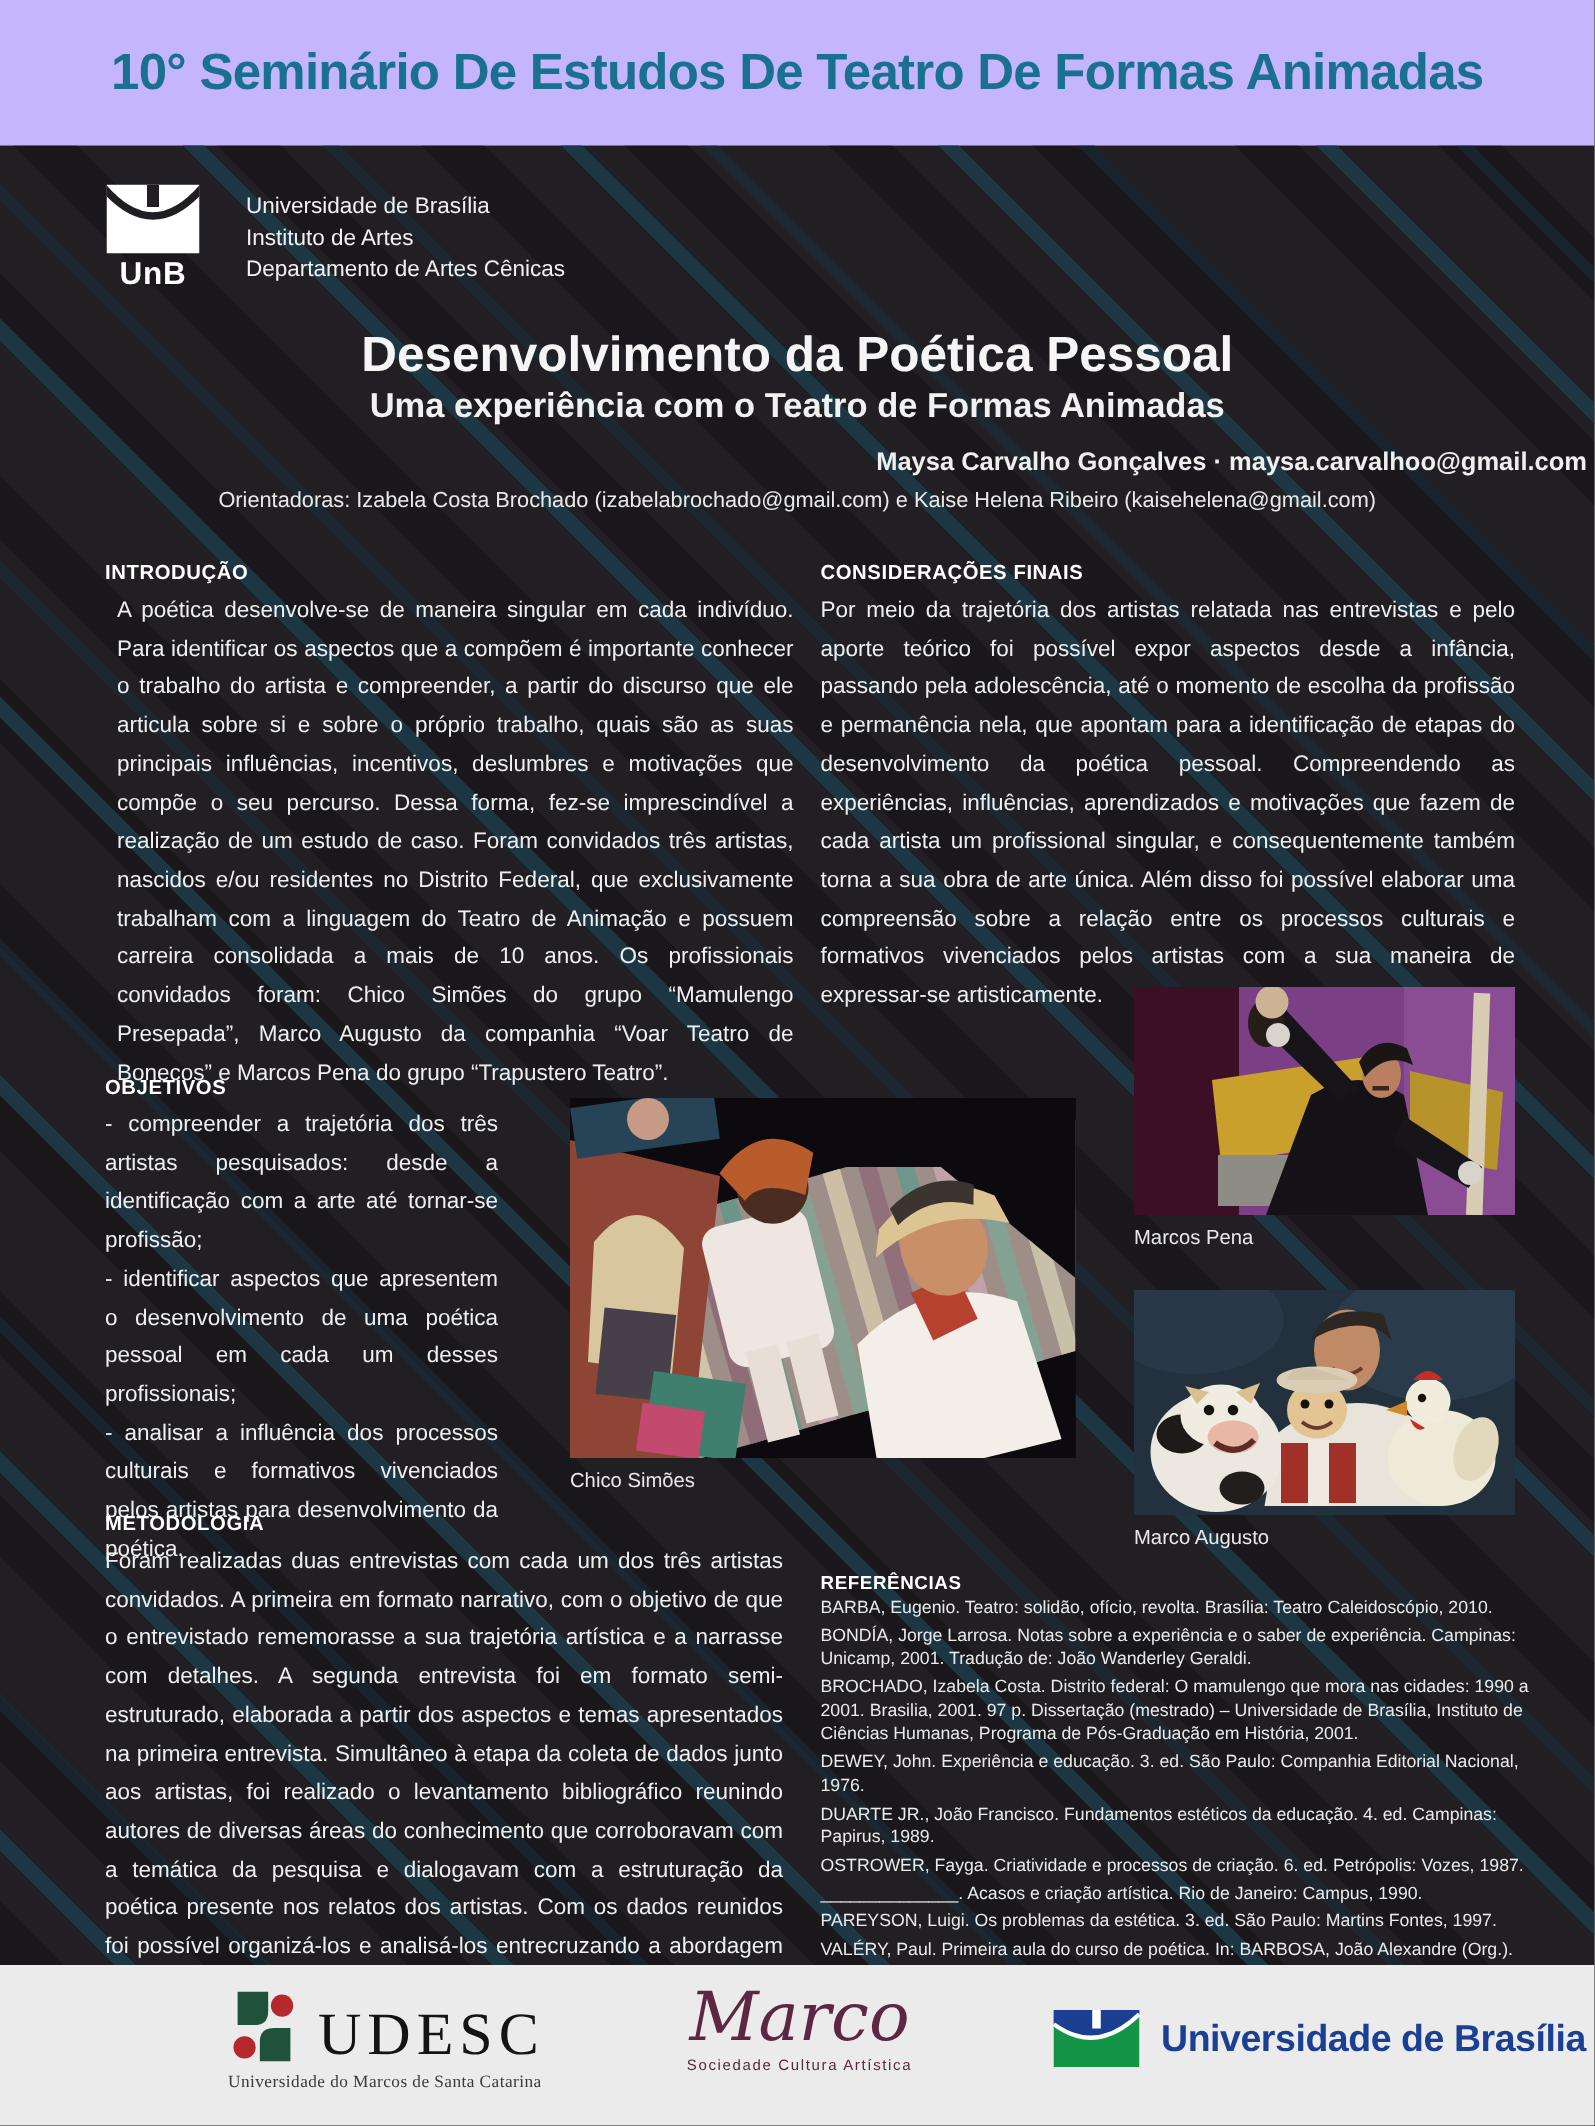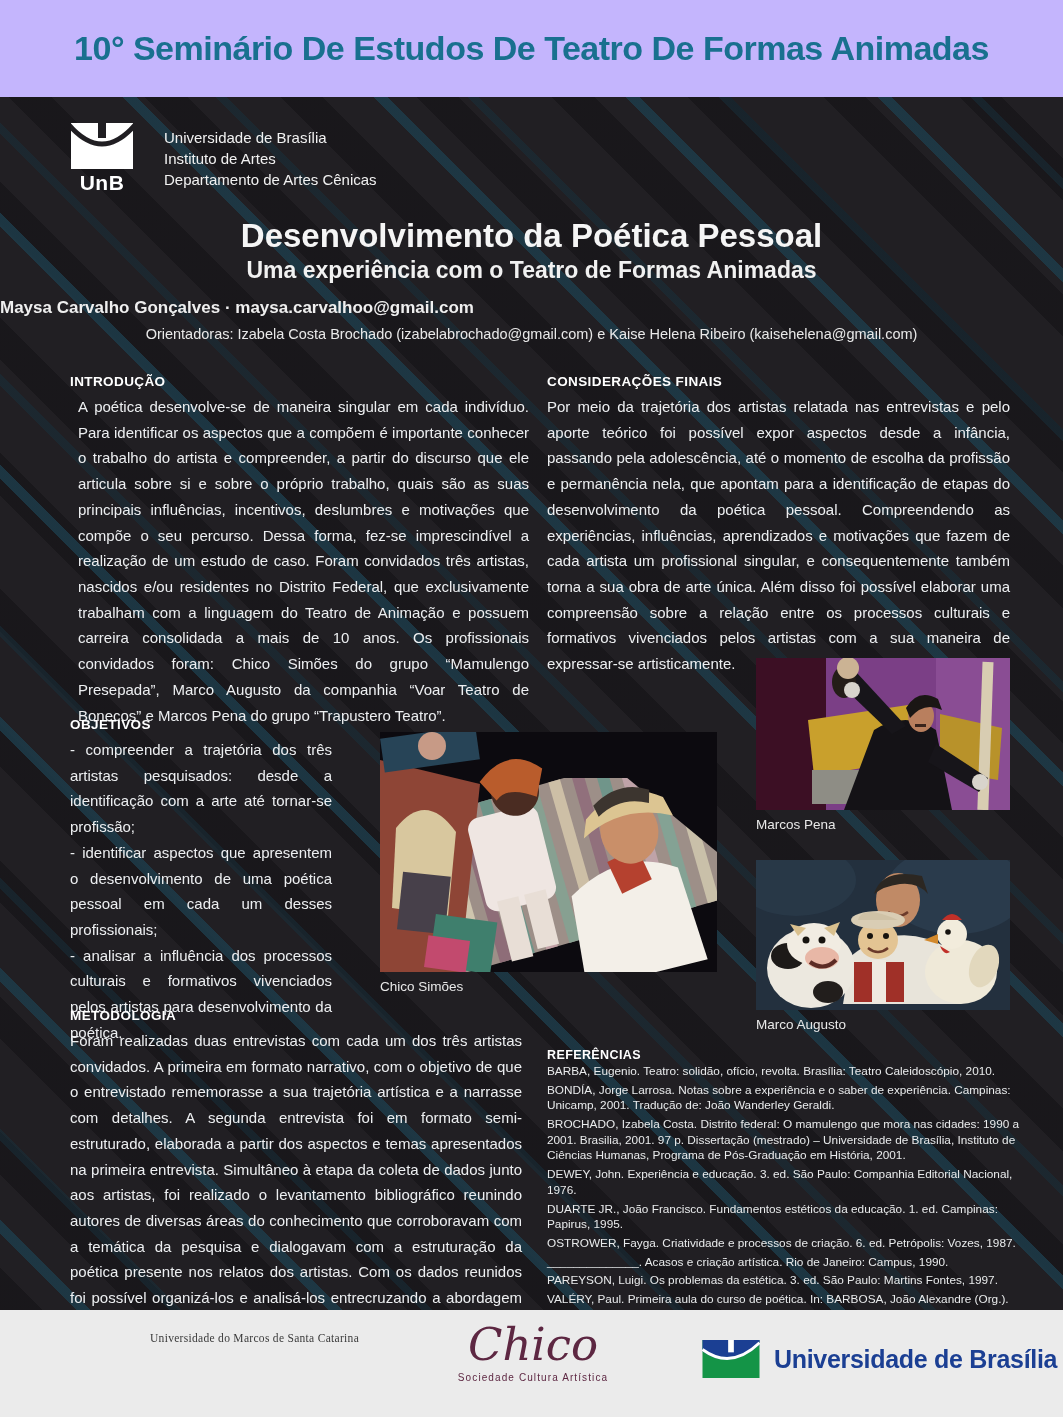--- a/index.html
+++ b/index.html
@@ -26,21 +26,21 @@
     color:#eef0f2;
   }
   .abs{position:absolute;}
   
   .unb-block{left:70px;top:26px;display:flex;flex-direction:column;align-items:center;width:64px;}
   .unb-wordmark{font-weight:bold;font-size:21px;color:#fff;letter-spacing:0.5px;margin-top:2px;}
   .dept-lines{left:164px;top:30px;font-size:15px;line-height:21px;color:#f1f1f1;}
   
   .m-title{left:0;top:120px;width:1063px;text-align:center;font-size:33px;font-weight:bold;color:#f5f5f5;}
   .m-subtitle{left:0;top:160px;width:1063px;text-align:center;font-size:23px;font-weight:bold;color:#f1f1f1;}
-  .m-author{left:0;top:201px;width:1058px;text-align:left;font-size:17px;font-weight:bold;color:#efefef;}
+  .m-author{left:0;top:201px;width:1058px;text-align:right;font-size:17px;font-weight:bold;color:#efefef;}
   .m-advisors{left:0;top:229px;width:1063px;text-align:center;font-size:14.5px;color:#e9e9e9;}
   
   .sec-h{font-size:13.5px;font-weight:bold;letter-spacing:0.4px;color:#fff;}
   .sec-body{font-size:15px;line-height:1.715;text-align:justify;color:#edeff1;}
   .sec-body p{margin:0;}
   .h-intro{left:70px;top:277px;}
   .b-intro{left:78px;top:297px;width:451px;}
   .h-obj{left:70px;top:620px;}
   .b-obj{left:70px;top:640px;width:262px;}
   .h-met{left:70px;top:911px;}
@@ -230,35 +230,44 @@
 
     <div class="abs sec-h h-cons">CONSIDERAÇÕES FINAIS</div>
     <div class="abs sec-body b-cons">Por meio da trajetória dos artistas relatada nas entrevistas e pelo aporte teórico foi possível expor aspectos desde a infância, passando pela adolescência, até o momento de escolha da profissão e permanência nela, que apontam para a identificação de etapas do desenvolvimento da poética pessoal. Compreendendo as experiências, influências, aprendizados e motivações que fazem de cada artista um profissional singular, e consequentemente também torna a sua obra de arte única. Além disso foi possível elaborar uma compreensão sobre a relação entre os processos culturais e formativos vivenciados pelos artistas com a sua maneira de expressar-se artisticamente.</div>
 
     <div class="abs sec-h h-ref">REFERÊNCIAS</div>
     <div class="abs b-ref">
       <p>BARBA, Eugenio. Teatro: solidão, ofício, revolta. Brasília: Teatro Caleidoscópio, 2010.</p>
       <p>BONDÍA, Jorge Larrosa. Notas sobre a experiência e o saber de experiência. Campinas: Unicamp, 2001. Tradução de: João Wanderley Geraldi.</p>
       <p>BROCHADO, Izabela Costa. Distrito federal: O mamulengo que mora nas cidades: 1990 a 2001. Brasilia, 2001. 97 p. Dissertação (mestrado) – Universidade de Brasília, Instituto de Ciências Humanas, Programa de Pós-Graduação em História, 2001.</p>
       <p>DEWEY, John. Experiência e educação. 3. ed. São Paulo: Companhia Editorial Nacional, 1976.</p>
-      <p>DUARTE JR., João Francisco. Fundamentos estéticos da educação. 1. ed. Campinas: Papirus, 1995.</p>
+      <p>DUARTE JR., João Francisco. Fundamentos estéticos da educação. 4. ed. Campinas: Papirus, 1989.</p>
       <p>OSTROWER, Fayga. Criatividade e processos de criação. 6. ed. Petrópolis: Vozes, 1987.</p>
       <p>______________. Acasos e criação artística. Rio de Janeiro: Campus, 1990.</p>
       <p>PAREYSON, Luigi. Os problemas da estética. 3. ed. São Paulo: Martins Fontes, 1997.</p>
       <p>VALÉRY, Paul. Primeira aula do curso de poética. In: BARBOSA, João Alexandre (Org.). Variedades. São Paulo: Iluminuras, 1999, p. 179-192.</p>
     </div>
   </div>
 
   <div class="footer">
     <div class="abs udesc">
+      <div class="udesc-row">
+        <svg width="52" height="50" viewBox="0 0 54 54">
+          <path d="M8,2 H30 V16 Q30,26 20,26 H8 Z" fill="#20523b"></path>
+          <circle cx="40" cy="12" r="8" fill="#b5282d"></circle>
+          <path d="M46,52 H24 V38 Q24,28 34,28 H46 Z" fill="#20523b"></path>
+          <circle cx="13" cy="42" r="8" fill="#b5282d"></circle>
+        </svg>
+        <div class="udesc-word">UDESC</div>
+      </div>
       <div class="udesc-tag">Universidade do Marcos de Santa Catarina</div>
     </div>
 
     <div class="abs scar">
-      <div class="scar-word">Chico</div>
+      <div class="scar-word">Marco</div>
       <div class="scar-tag">Sociedade Cultura Artística</div>
     </div>
 
     <div class="abs unb-footer">
       <svg width="58" height="38" viewBox="0 0 60 40">
         <rect width="60" height="40" fill="#149447"></rect>
         <path d="M0,0 H60 V5 Q30,32 0,12 Z" fill="#1b3f93"></path>
         <path d="M0,10 Q30,32 60,3" fill="none" stroke="#ffffff" stroke-width="3"></path>
         <rect x="27" y="0" width="6" height="13" fill="#ffffff"></rect>
       </svg>

